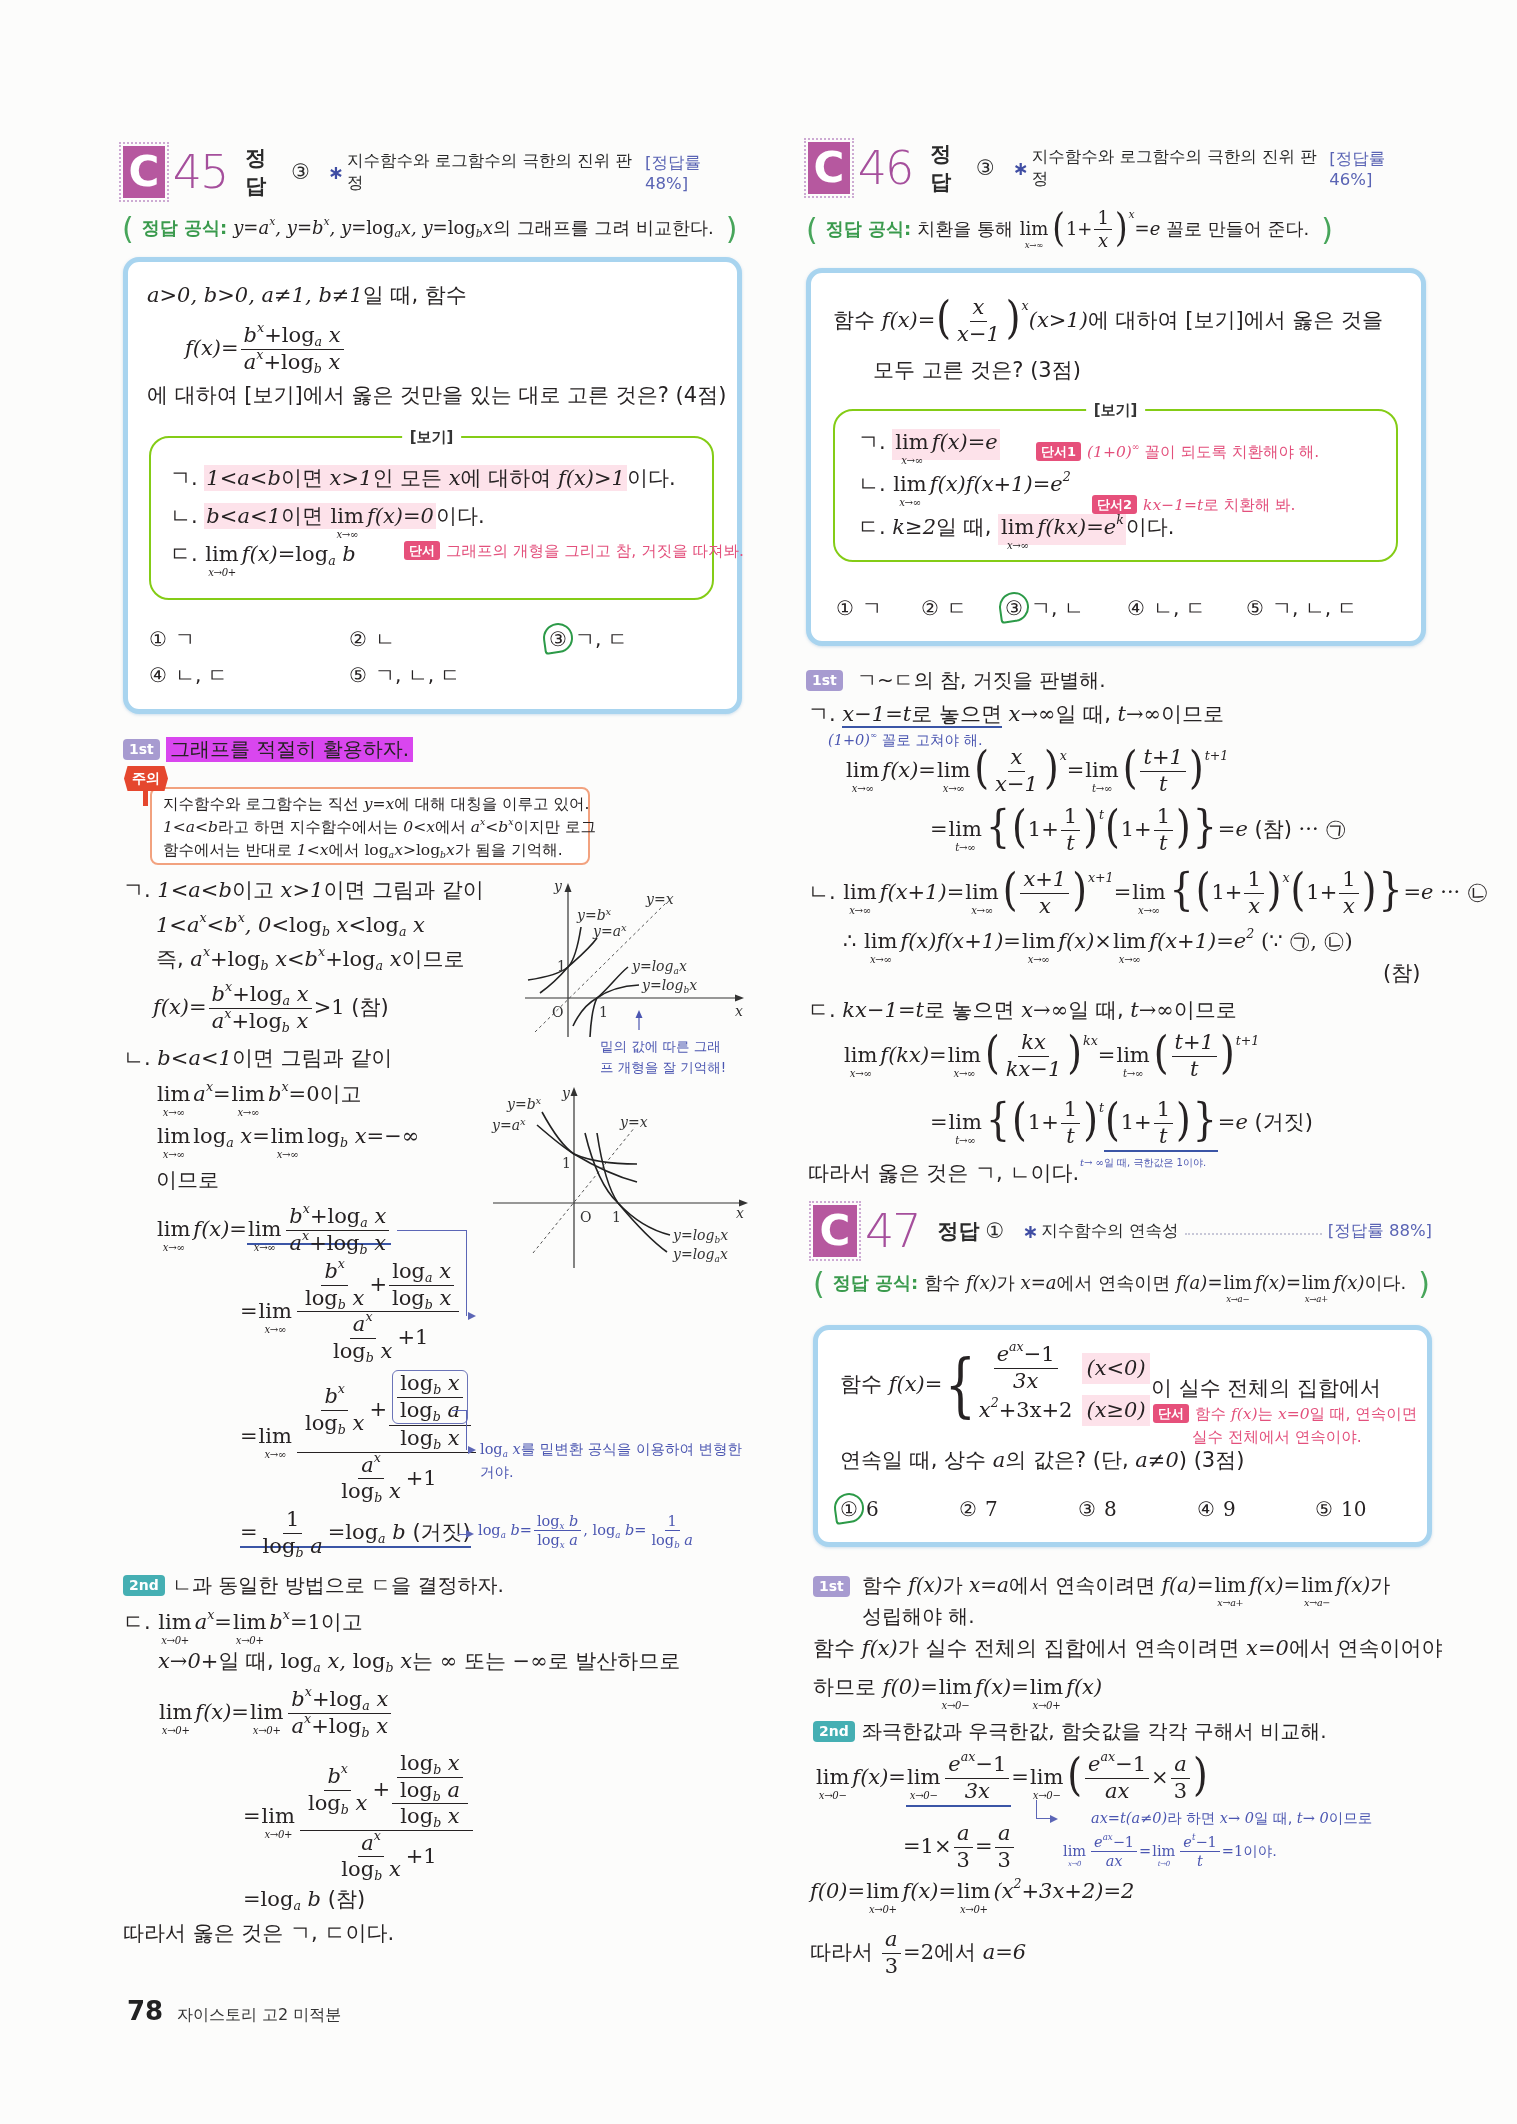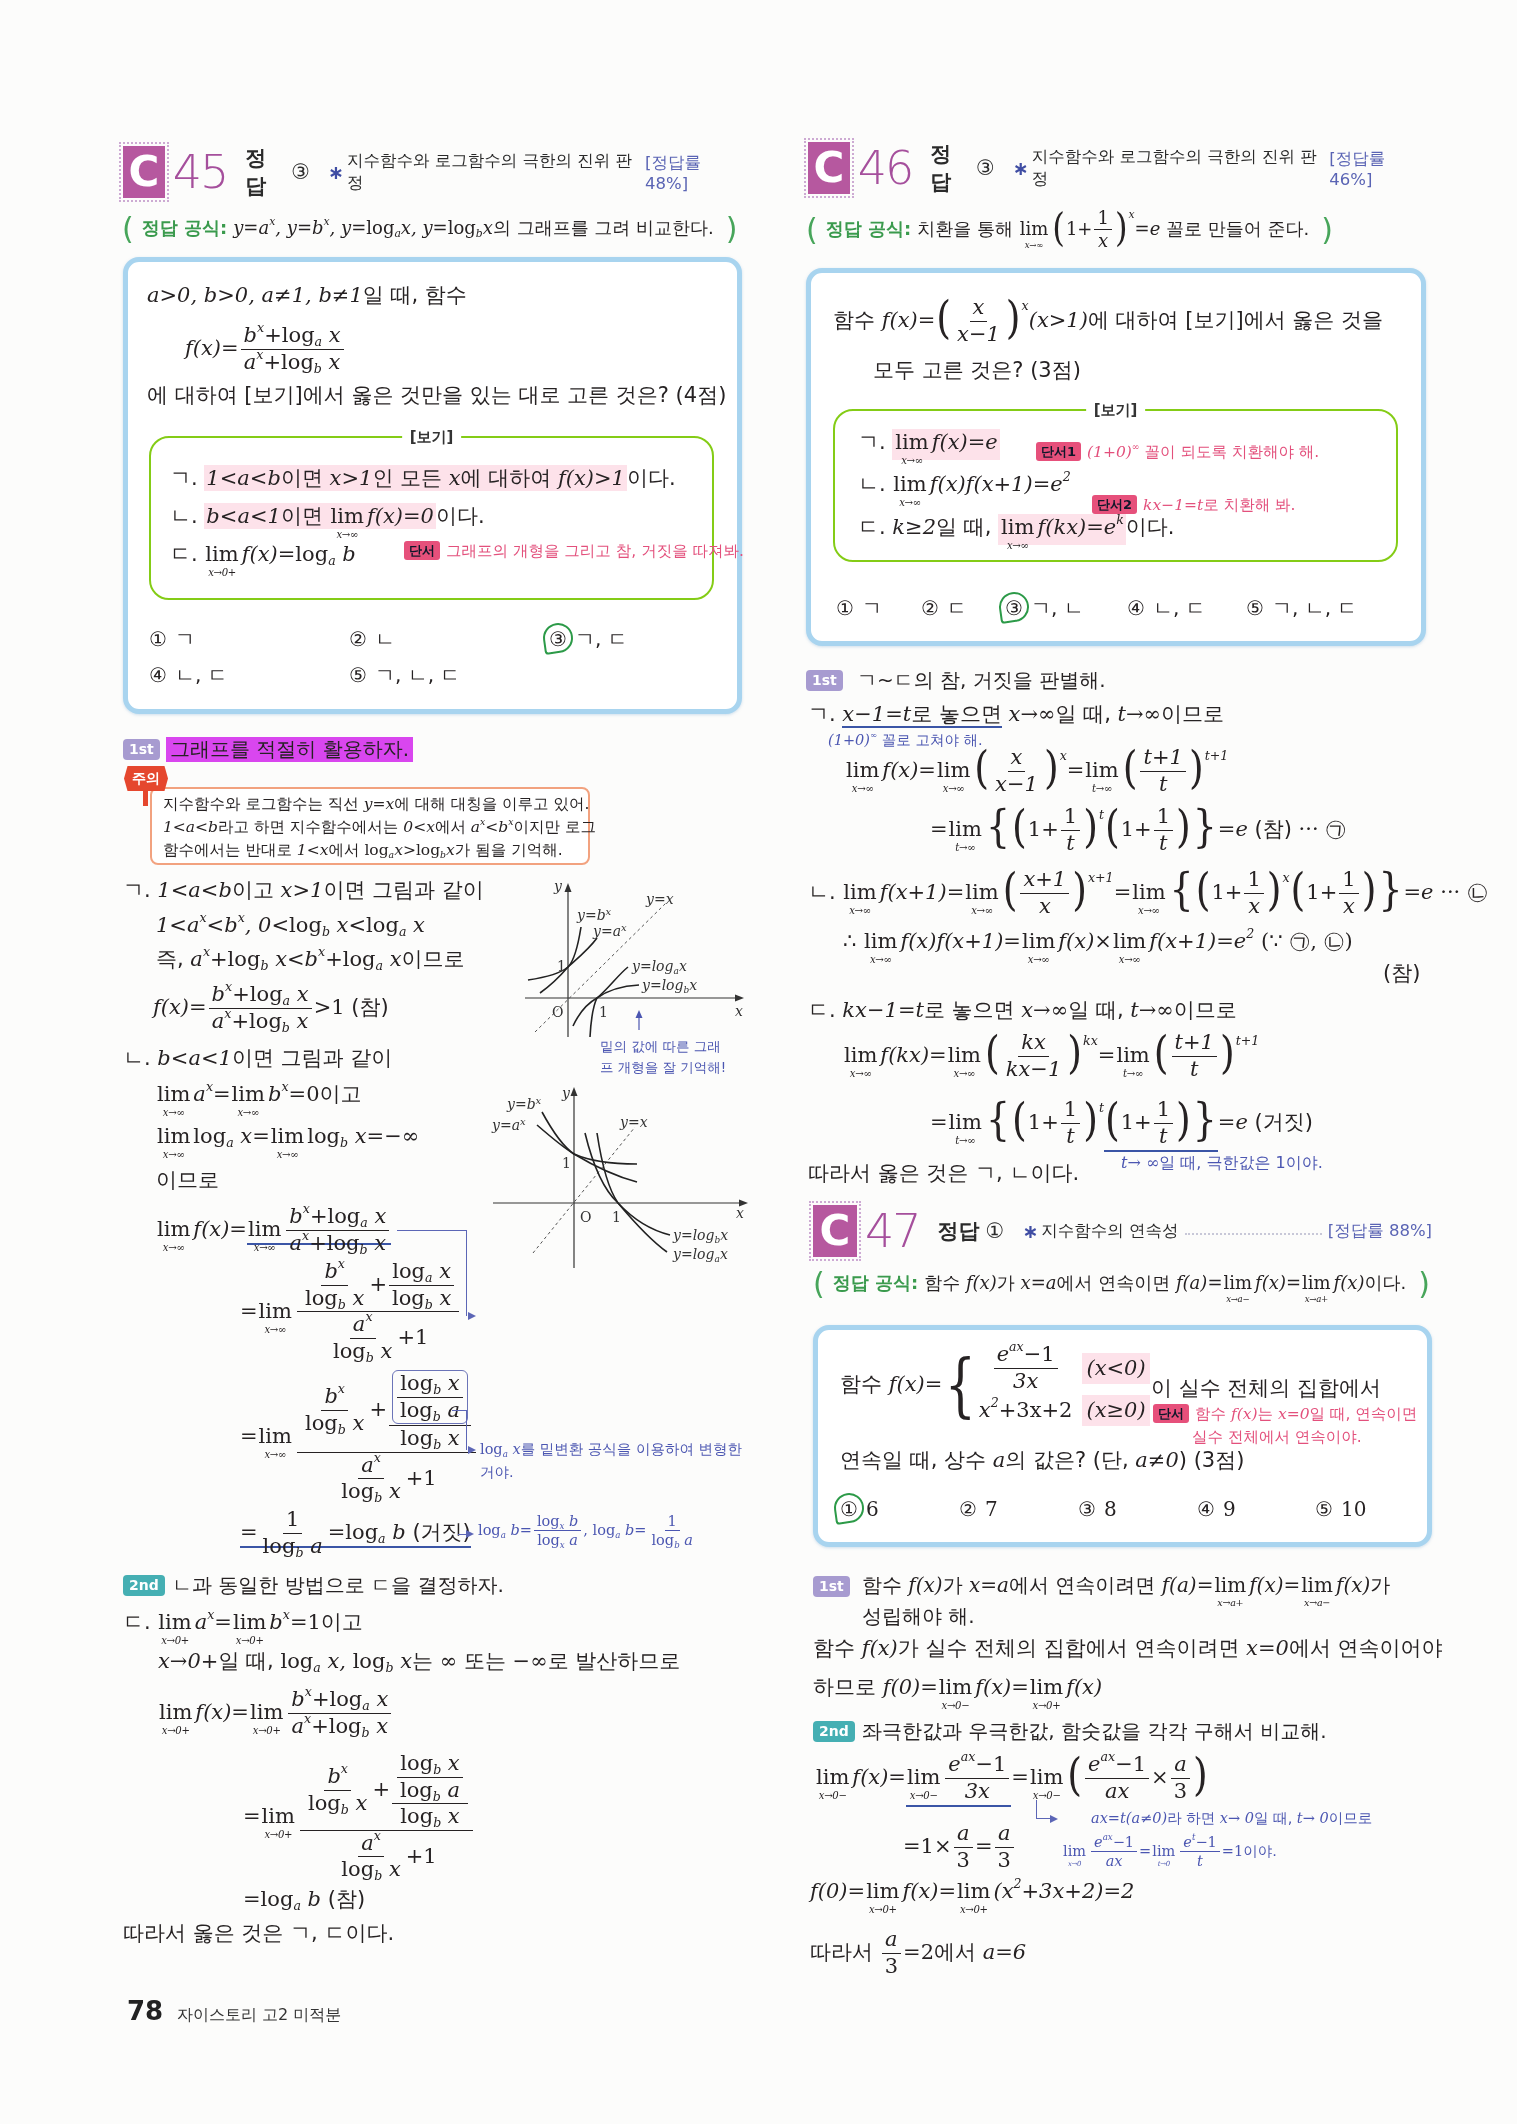--- a/index.html
+++ b/index.html
@@ -44,21 +44,21 @@
 .bogi{position:absolute;border:2px solid #84cc16;border-radius:20px;}
 .bogi-title{position:absolute;top:-13px;left:50%;transform:translateX(-50%);background:#fff;padding:0 8px;font:bold 15px/24px "DejaVu Sans",sans-serif;color:#333;}
 .choice{position:absolute;font-size:20px;line-height:24px;white-space:nowrap;font-family:"DejaVu Serif",serif;}
 .choice .cn{margin-right:8px;position:relative;}
 .mark{position:absolute;left:-6px;top:-4px;width:30px;height:30px;border:2.5px solid #2c9a48;border-radius:50% 50% 50% 12%;transform:rotate(-8deg);}
 .step{position:absolute;height:21px;padding:0 6px;border-radius:4px;color:#fff;font:bold 14px/21px "DejaVu Sans",sans-serif;}
 .s1{background:#a79bd0;}
 .s2{background:#45afb3;}
 .steptext{position:absolute;font:20px/25px "DejaVu Sans",sans-serif;white-space:nowrap;}
 .hint{position:absolute;white-space:nowrap;font-size:15.5px;line-height:22px;color:#e3507c;font-family:"DejaVu Sans",sans-serif;}
-.hbadge{display:inline-block;background:#e6507b;color:#0f172a;font:bold 13px/19px "DejaVu Sans",sans-serif;padding:0 5px;border-radius:3px;margin-right:6px;vertical-align:1px;}
+.hbadge{display:inline-block;background:#e6507b;color:#ffffff;font:bold 13px/19px "DejaVu Sans",sans-serif;padding:0 5px;border-radius:3px;margin-right:6px;vertical-align:1px;}
 .caution-badge{position:absolute;left:124px;top:766px;width:44px;height:25px;background:#e5472e;color:#fff;font:bold 14px/25px "DejaVu Sans",sans-serif;text-align:center;clip-path:polygon(8% 0,92% 0,100% 50%,92% 100%,8% 100%,0 50%);}
 .caution-tail{position:absolute;left:143px;top:790px;width:5px;height:16px;background:#e5472e;}
 .caution-box{position:absolute;left:150px;top:787px;width:440px;height:78px;border:2px solid #f2a27f;border-radius:8px;background:#fff;}
 .cl{position:absolute;font-size:15.5px;line-height:22px;white-space:nowrap;}
 .note{position:absolute;white-space:nowrap;font-size:14.5px;line-height:23px;color:#4b56b1;}
 .conn{position:absolute;border:0 solid #5c66b6;}
 .arrowhead{position:absolute;width:0;height:0;border-top:4px solid transparent;border-bottom:4px solid transparent;border-left:8px solid #5c66b6;}
 .brace{display:inline-block;font-family:"DejaVu Serif",serif;font-size:70px;line-height:1;vertical-align:middle;transform:scaleX(0.7);margin:0 -4px;}
 .cases{display:inline-grid;grid-template-columns:auto auto;column-gap:10px;row-gap:2px;vertical-align:middle;align-items:center;}
 .cases>span{text-align:center;}
@@ -485,21 +485,21 @@
         <span class="lw">lim</span>
         <span class="ls">t→∞</span>
       </span><span class="bp">{</span><span class="bp">(</span><span class="r">1+</span><span class="frac">
         <span class="n"><span class="r">1</span></span>
         <span class="d"><span class="m">t</span></span>
       </span><span class="bp">)</span><sup class="m hs">t</sup><span class="ul" style="display:inline-block;"><span class="bp">(</span><span class="r">1+</span><span class="frac">
           <span class="n"><span class="r">1</span></span>
           <span class="d"><span class="m">t</span></span>
         </span><span class="bp">)</span><span class="bp">}</span></span><span class="m">=e </span><span class="k">(거짓)</span></div>
 
-<div class="note" style="left:1080px;top:1151px;font-size:16px;margin-left:41px;"><span class="m">t→ ∞</span><span class="k">일 때, 극한값은 1이야.</span></div>
+<div class="note" style="left:1080px;top:1151px;font-size:10px;"><span class="m">t→ ∞</span><span class="k">일 때, 극한값은 1이야.</span></div>
 
 <div class="ln" style="left:808px;top:1161px;"><span class="k">따라서 옳은 것은 ㄱ, ㄴ이다.</span></div>
 
 <div class="hdr" style="left:813px;top:1203px;width:619px;">
   <span class="cbadge">C</span>
   <span class="qnum">47</span>
   <span class="ans">정답</span>
   <span class="ans ansnum">①</span>
   <span class="star">∗</span>
   <span class="topic">지수함수의 연속성</span>

